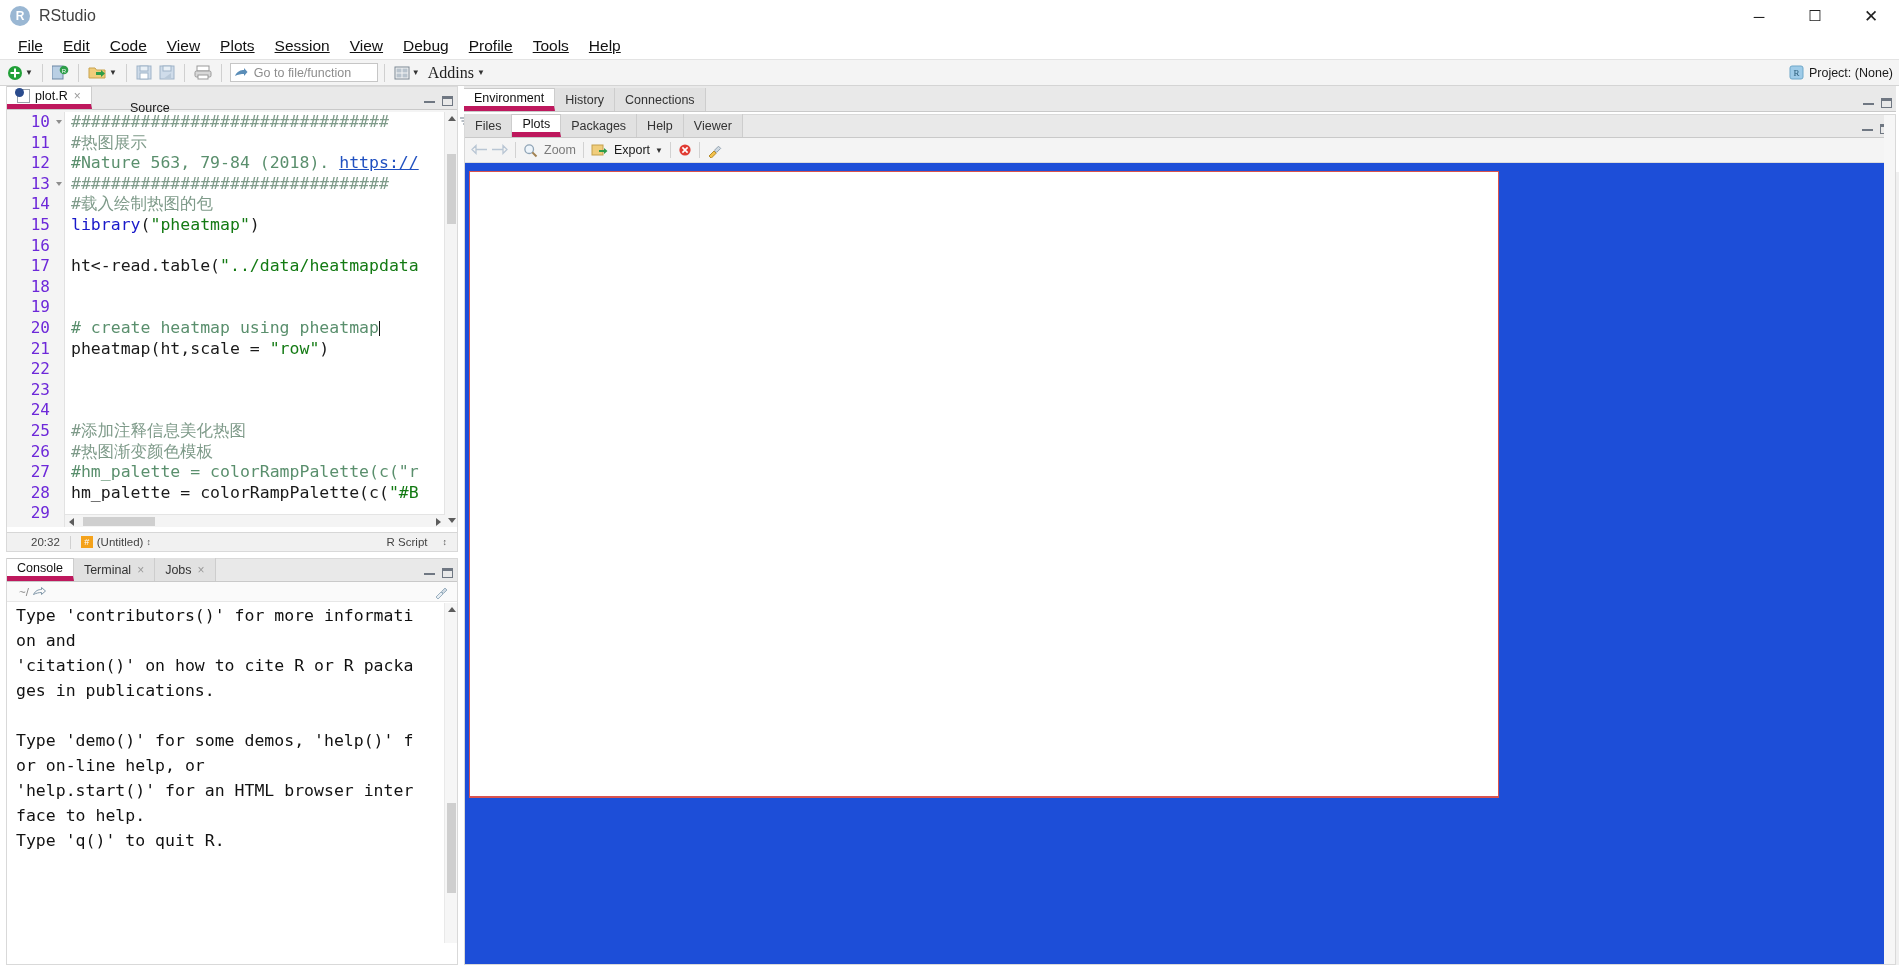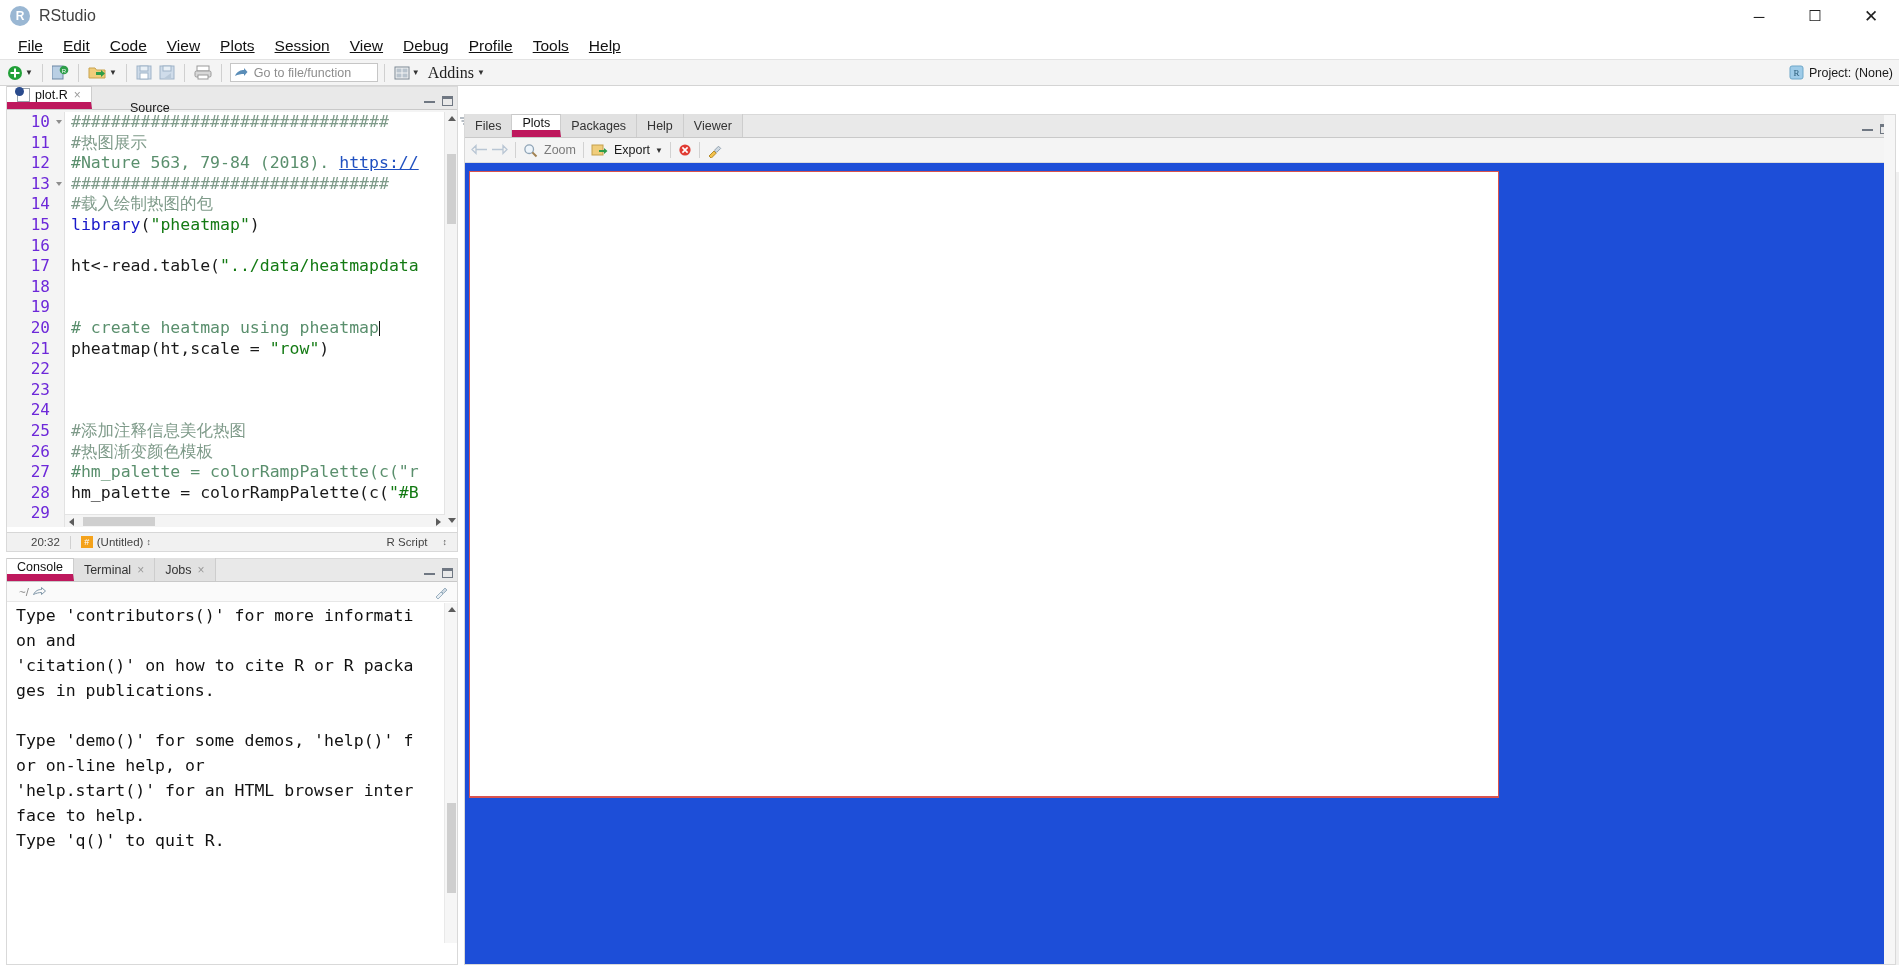--- a/index.html
+++ b/index.html
@@ -108,21 +108,21 @@
     display: flex; align-items: center;
     font-size: 12.5px; color: #333;
     background: #e1e1e1;
     border-right: 1px solid #cdcdcd;
   }
   .tab.active {
     background: #ffffff;
     color: #111;
     font-weight: normal;
     border-top: 1px solid #c9c9c9;
-    border-bottom: 7px solid #be185d;
+    border-bottom: 5px solid #be185d;
     margin-top: 48px;
   }
   .tab .tclose { margin-left: 6px; color: #9a9a9a; font-size: 12px; }
   .tabdoc-icon {
     width: 13px; height: 14px; margin-right: 5px;
     position: relative;
     background: #fff; border: 1px solid #9aa3ab;
   }
   .tabdoc-icon:after {
     content: ""; position: absolute; left: -3px; top: -2px;
@@ -630,20 +630,37 @@
 or on-line help, or
 'help.start()' for an HTML browser inter
 face to help.
 Type 'q()' to quit R.</div>
     <div id="console-scroll">
       <span class="arrow-up" style="position:absolute;left:3px;top:4px;width:0;height:0;border-left:4px solid transparent;border-right:4px solid transparent;border-bottom:5px solid #5c5c5c"></span>
       <span style="position:absolute;left:2px;top:200px;width:9px;height:90px;background:#cfcfcf"></span>
     </div>
   </div>
 
+  <div class="panel" id="env-panel">
+    <div id="env-tabs" class="tabstrip">
+      <div class="tab active">
+        <span>Environment</span>
+      </div>
+      <div class="tab">
+        <span>History</span>
+      </div>
+      <div class="tab">
+        <span>Connections</span>
+      </div>
+      <div class="panel-minmax">
+        <span class="mm-min"></span>
+        <span class="mm-max"></span>
+      </div>
+    </div>
+  </div>
 
   <div class="panel" id="files-panel">
     <div class="tabstrip">
       <div class="tab">
         <span>Files</span>
       </div>
       <div class="tab active">
         <span>Plots</span>
       </div>
       <div class="tab">

